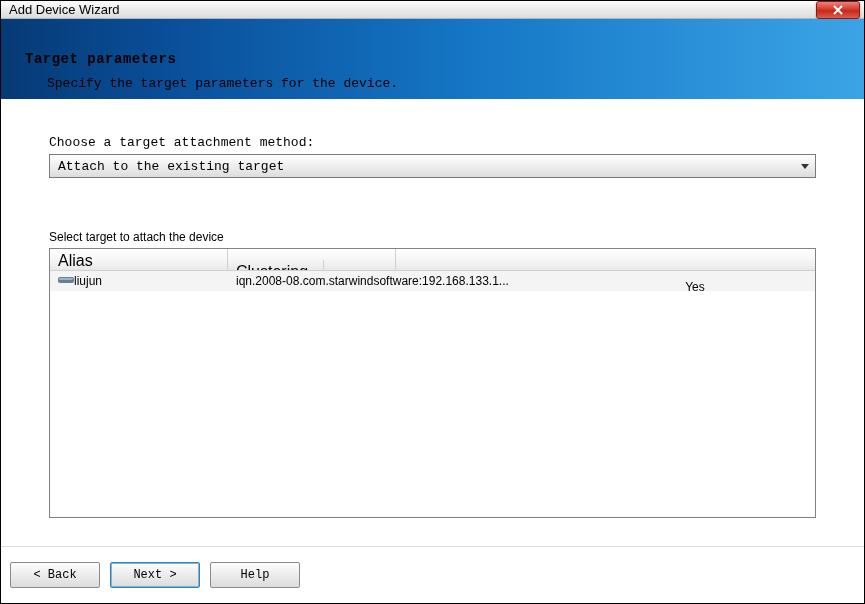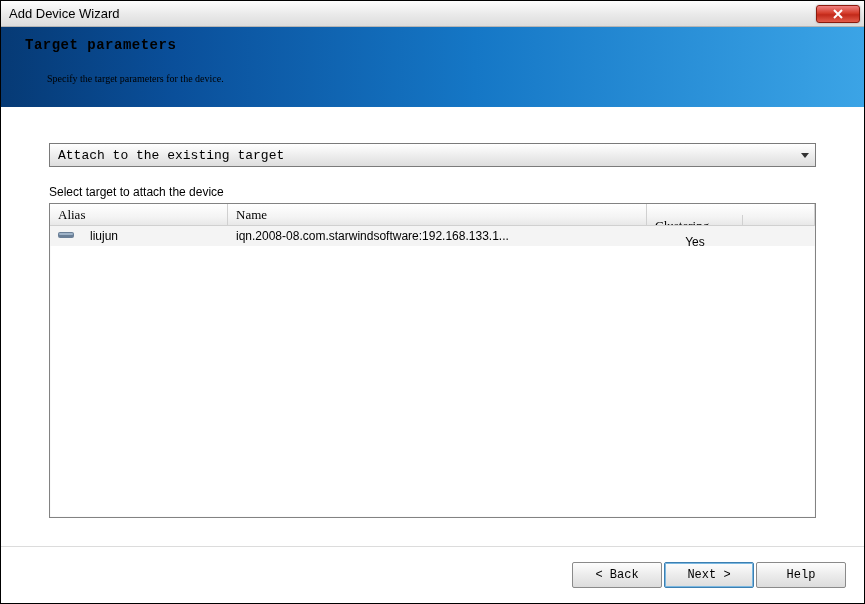--- a/index.html
+++ b/index.html
@@ -14,21 +14,21 @@
   .window {
     width: 865px; height: 604px;
     border: 1px solid #000;
     background: #fff;
     display: flex;
     flex-direction: column;
     position: relative;
   }
   
   .titlebar {
-    height: 26px;
+    height: 18px;
     background: linear-gradient(to bottom, #fdfdfd 0%, #ebebeb 50%, #dcdcdc 100%);
     border-bottom: 1px solid #b5b5b5;
     display: flex;
     align-items: center;
     justify-content: space-between;
     padding: 0 0 0 8px;
   }
   .titlebar-title {
     font-size: 13px;
     color: #000;
@@ -51,26 +51,26 @@
     height: 80px;
     background: linear-gradient(to right, #063a75 0%, #0a4f9a 20%, #1577c6 55%, #3ba4e6 100%);
     padding: 10px 24px 0 24px;
     color: #000;
     font-family: "Courier New", monospace;
   }
   .banner-title {
     font-weight: bold;
     font-size: 14px;
     letter-spacing: 0.5px;
+    margin-top: 22px;
   }
   .banner-sub {
-    font-size: 10px;
+    font-size: 13px;
     margin-left: 22px;
-    margin-top: 20px;
-    font-family: Liberation Serif, serif;
+    margin-top: 9px;
   }
   
   .body-area {
     flex: 1;
     padding: 36px 48px 12px 48px;
     background: #fff;
     display: flex;
     flex-direction: column;
     font-family: "SimSun", "Courier New", monospace;
     color: #000;
@@ -93,21 +93,21 @@
   }
   .combo-arrow {
     width: 0; height: 0;
     border-left: 4px solid transparent;
     border-right: 4px solid transparent;
     border-top: 5px solid #333;
   }
   .label-select {
     font-family: Tahoma, "Segoe UI", sans-serif;
     font-size: 12px;
-    margin-top: 18px;
+    margin-top: 52px;
     margin-bottom: 4px;
   }
   .listview {
     flex: 1;
     border: 1px solid #828282;
     background: #fff;
     display: flex;
     flex-direction: column;
     font-family: Tahoma, "Segoe UI", sans-serif;
     min-height: 0;
@@ -115,58 +115,57 @@
   }
   .lv-header {
     display: flex;
     height: 22px;
     background: linear-gradient(to bottom, #fff 0%, #f4f4f4 60%, #e8e8e8 100%);
     border-bottom: 1px solid #d0d0d0;
   }
   .lv-header-cell {
     border-right: 1px solid #d0d0d0;
     padding: 3px 8px;
-    font-size: 13px;
+    font-size: 16px;
     white-space: nowrap;
     overflow: hidden;
-    font-family: Liberation Serif, serif;
   }
   .lv-body { flex: 1; overflow: hidden; }
   .lv-row {
     display: flex;
     height: 20px;
     align-items: center;
     font-size: 12px;
     background: #f4f4f4;
   }
   .lv-cell {
     padding: 0 8px;
     white-space: nowrap;
     overflow: hidden;
     text-overflow: ellipsis;
   }
   .col-alias { width: 178px; }
   .col-name  { flex: 1; }
   .col-clust { width: 96px; text-align: center; margin-top: 11px; }
   .col-empty { width: 72px; }
-  .alias-inner { display: flex; align-items: center; gap: 16px; }
+  .alias-inner { display: flex; align-items: center; gap: 0; }
   .target-icon { width: 16px; height: 10px; }
   
   .footer-sep {
     height: 1px;
     background: #dcdcdc;
     margin: 16px 0 0 0;
   }
   .footer {
     height: 56px;
     display: flex;
     align-items: center;
-    justify-content: flex-end;
-    gap: 2px;
-    padding: 0 18px;
+    justify-content: flex-start;
+    gap: 10px;
+    padding: 0 9px;
     background: #fff;
   }
   .btn {
     width: 90px; height: 26px;
     border: 1px solid #8a8a8a;
     background: linear-gradient(to bottom, #fdfdfd 0%, #ececec 50%, #dcdcdc 100%);
     font-size: 12px;
     font-family: "SimSun", "Courier New", monospace;
     cursor: pointer;
     border-radius: 2px;
@@ -197,31 +196,31 @@
     </div>
   </div>
 
   <div class="banner">
     <div class="banner-title">Target parameters</div>
     <div class="banner-sub">Specify the target parameters for the device.</div>
   </div>
 
   <div class="body-area">
 
+    <div class="label-attach">Choose a target attachment method:</div>
     <div class="combo">
       <span>Attach to the existing target</span>
       <span class="combo-arrow"></span>
     </div>
 
     <div class="label-select">Select target to attach the device</div>
 
     <div class="listview">
       <div class="lv-header">
         <div class="lv-header-cell col-alias">Alias</div>
-        <div class="lv-header-cell col-name">Name</div>
         <div class="lv-header-cell col-clust" style="text-align:left">Clustering</div>
         <div class="lv-header-cell col-empty"></div>
       </div>
       <div class="lv-body">
         <div class="lv-row">
           <div class="lv-cell col-alias">
             <div class="alias-inner">
               <span>
                 <svg class="target-icon" viewBox="0 0 16 10">
                   <rect x="0" y="2" width="16" height="6" rx="2" fill="#6a7f97"></rect>

